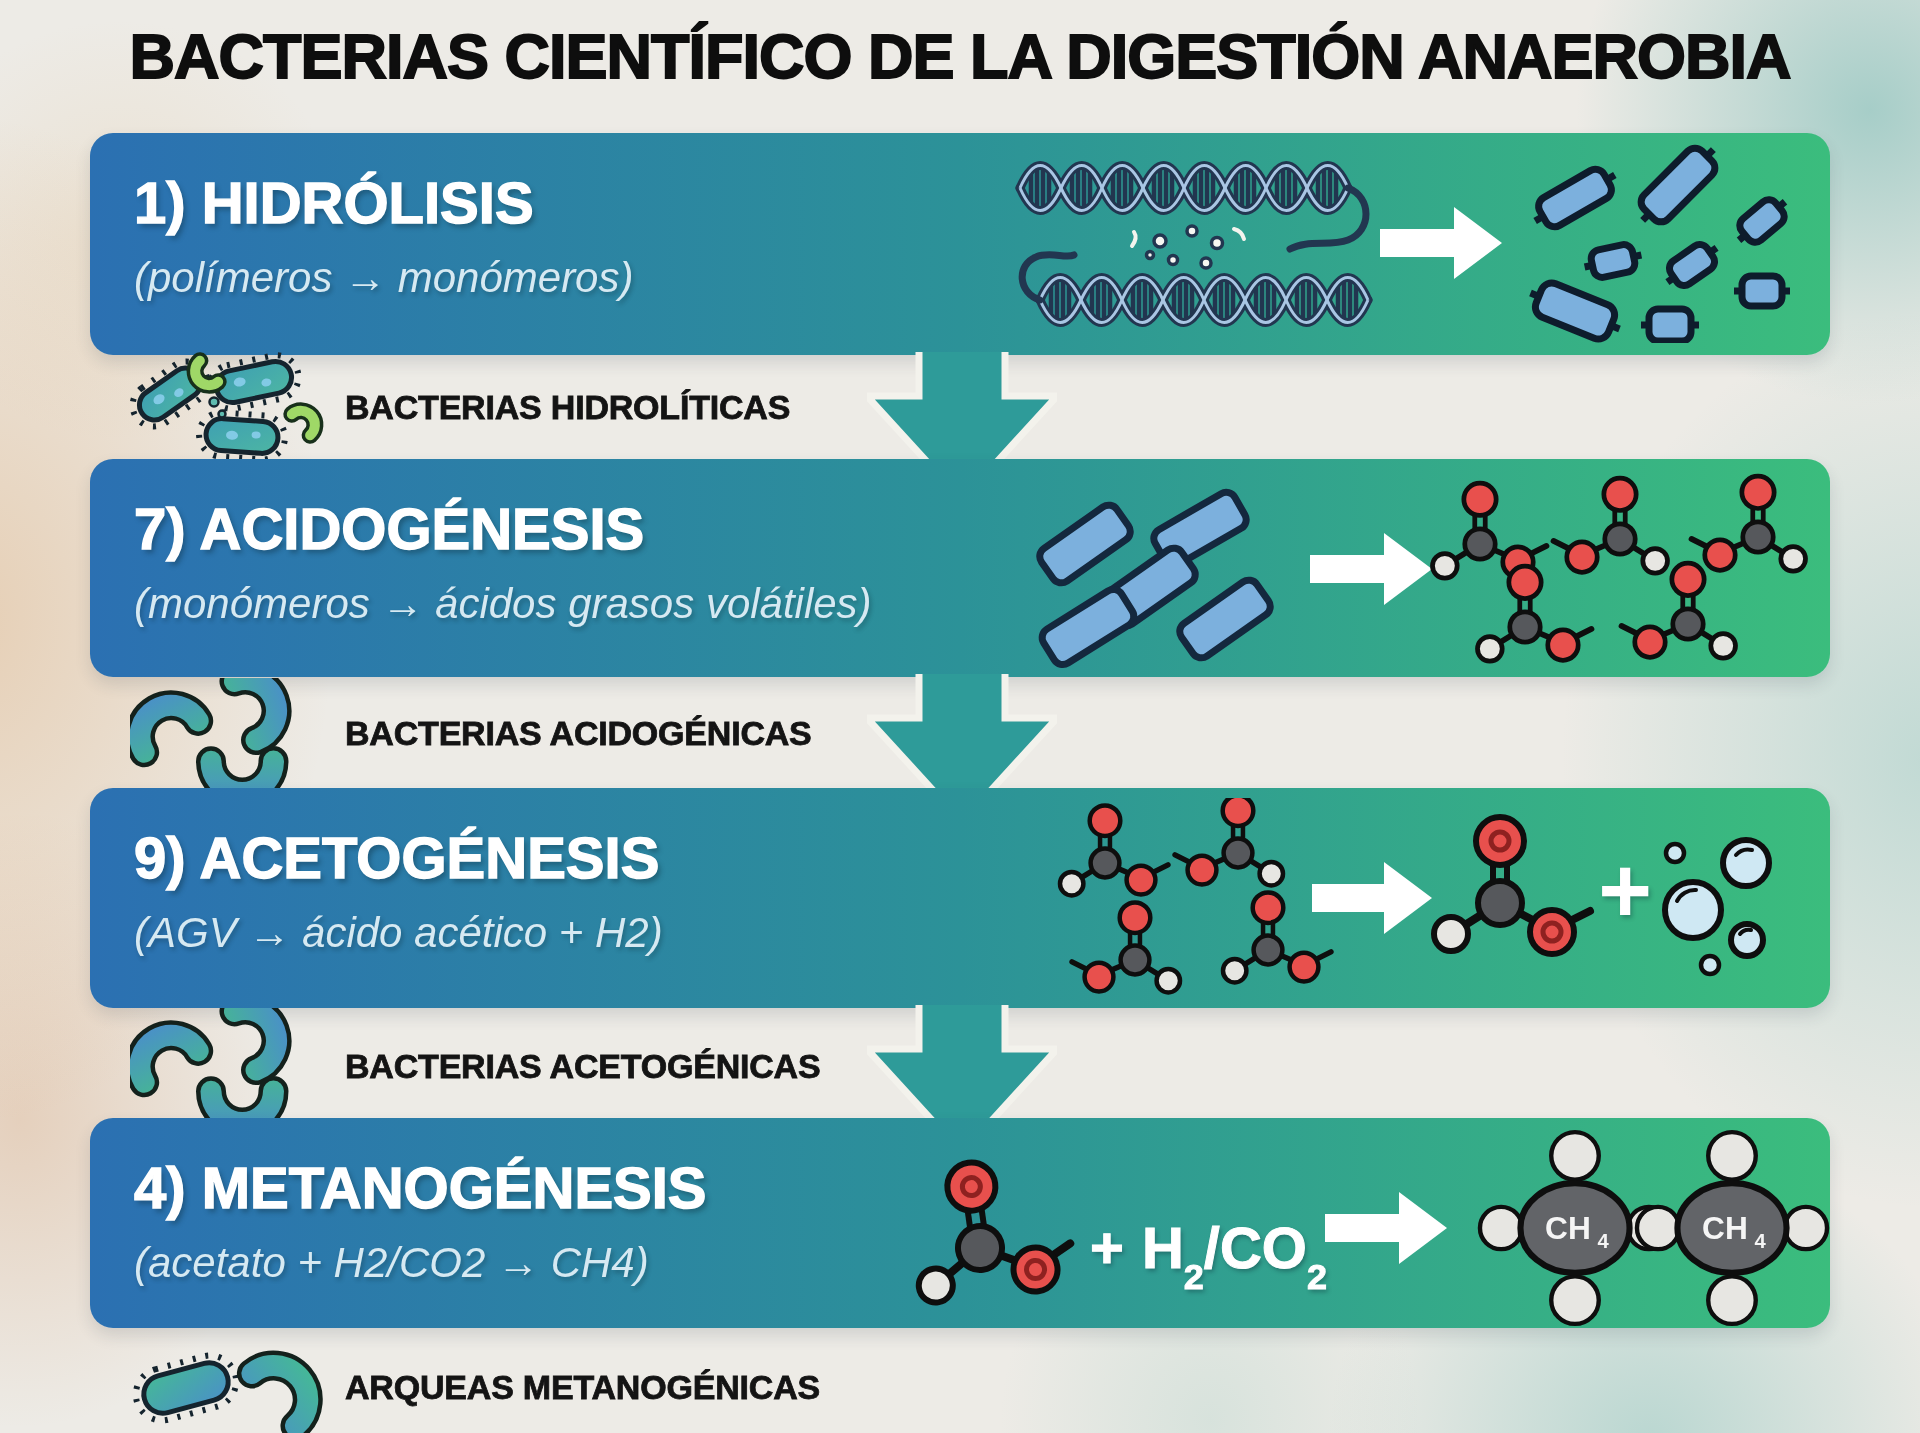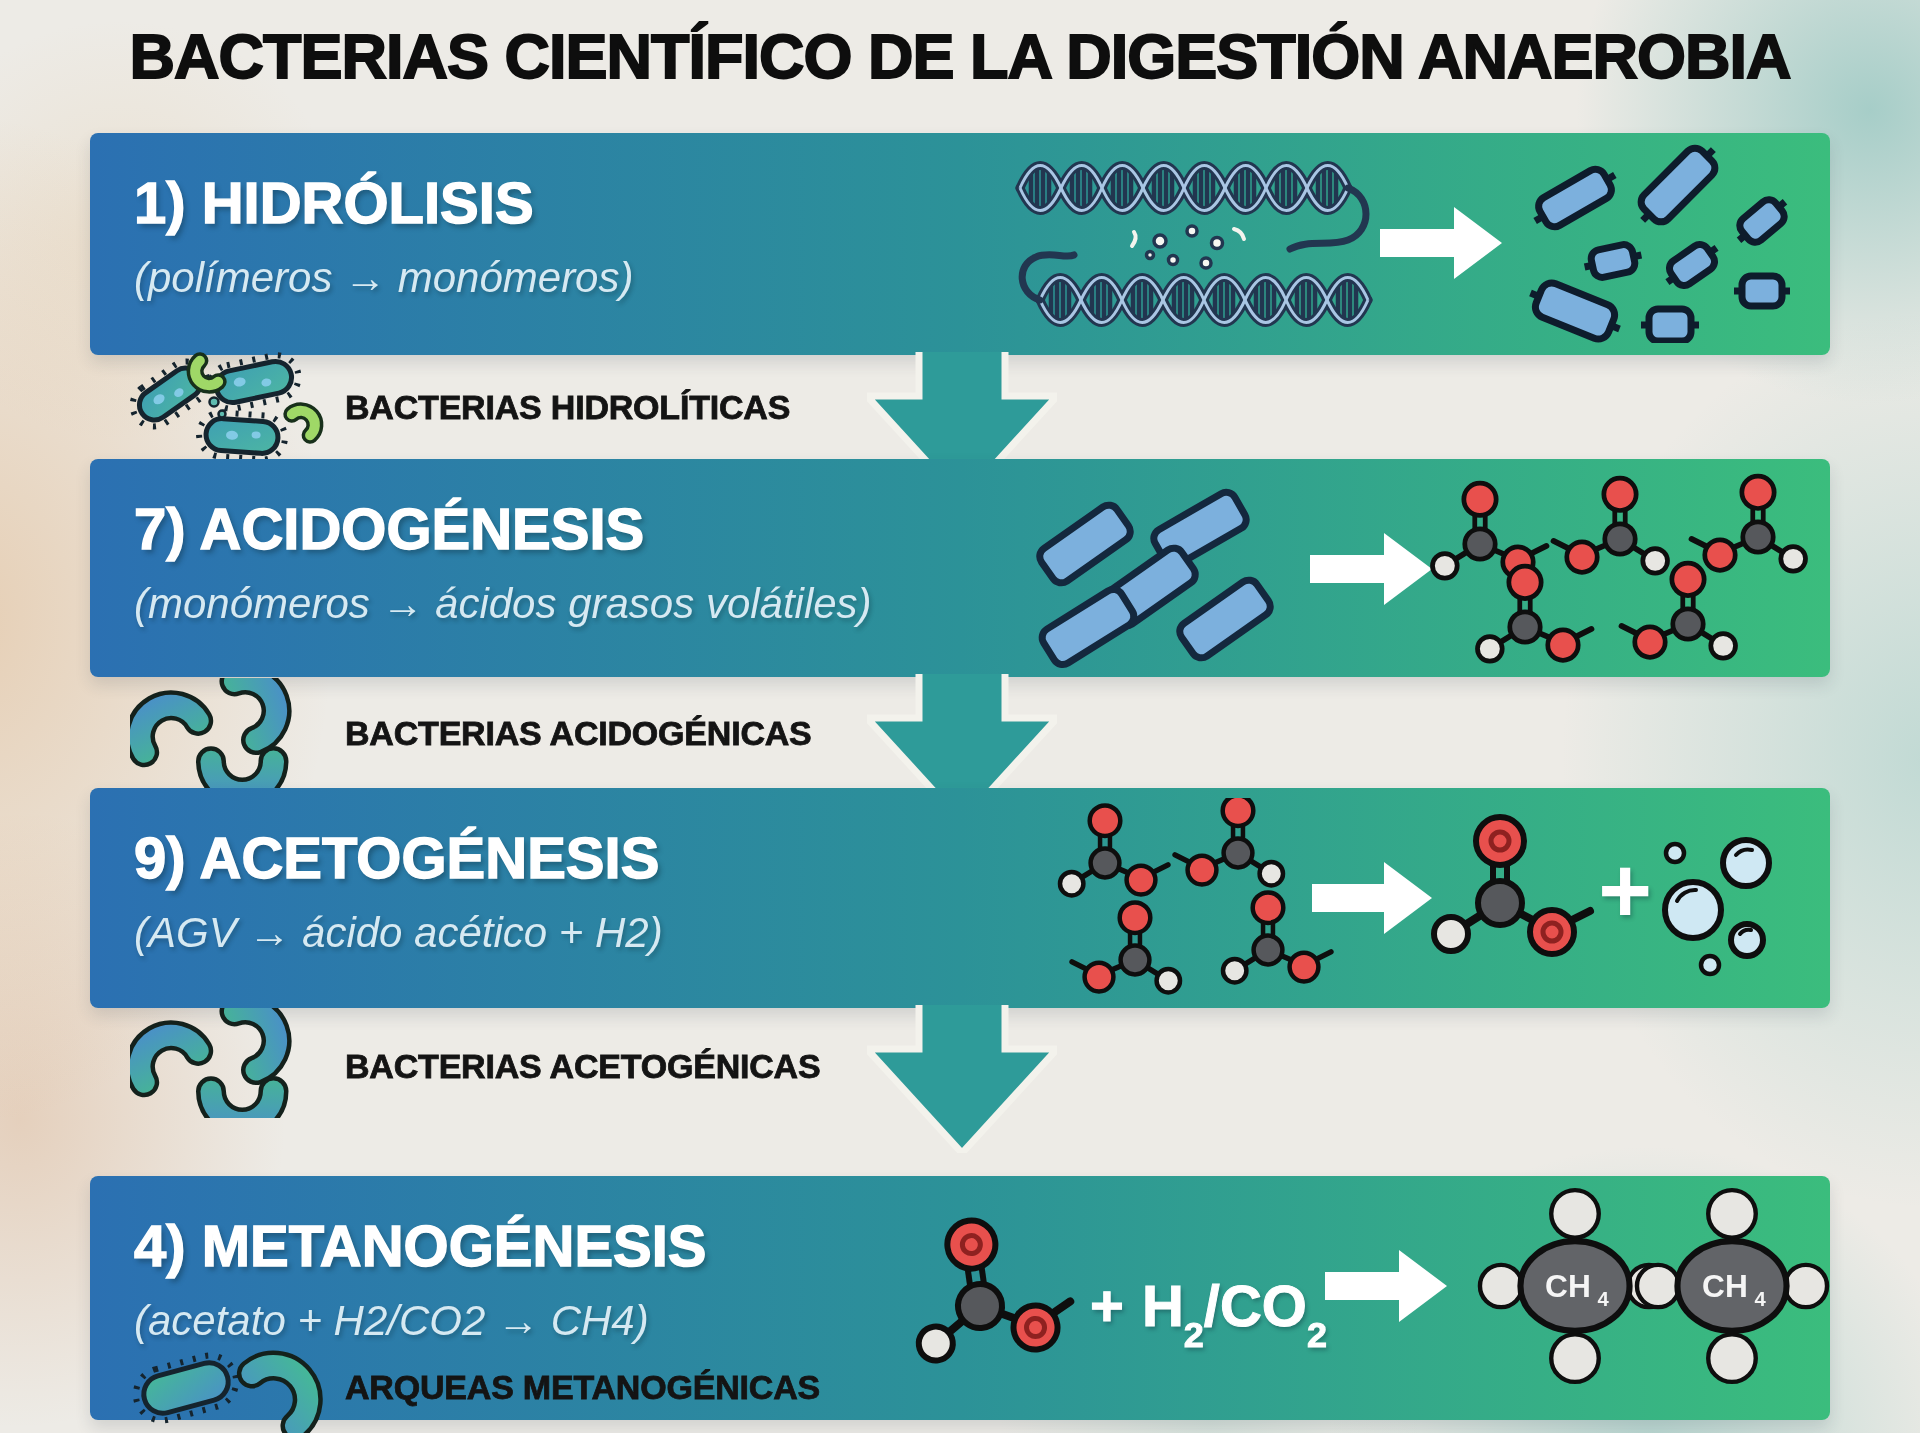--- a/index.html
+++ b/index.html
@@ -8,27 +8,27 @@
       radial-gradient(420px 420px at 1870px 110px, rgba(96,176,170,.50), transparent 70%),
       radial-gradient(520px 640px at 1925px 760px, rgba(110,185,178,.34), transparent 70%),
       radial-gradient(460px 420px at 1650px 1440px, rgba(110,185,178,.40), transparent 70%),
       radial-gradient(300px 320px at 1210px 1420px, rgba(150,200,190,.25), transparent 70%),
       radial-gradient(520px 720px at -30px 620px, rgba(216,150,82,.33), transparent 70%),
       radial-gradient(380px 440px at 20px 1120px, rgba(205,130,70,.26), transparent 70%),
       radial-gradient(320px 300px at 120px 230px, rgba(225,190,140,.22), transparent 70%),
       #edebe6;}
   .title{position:absolute;top:20px;left:0;width:100%;text-align:center;font-size:63px;font-weight:bold;
     color:#0e0e0e;-webkit-text-stroke:1.8px #0e0e0e;letter-spacing:-1px;}
-  .banner{position:absolute;left:90px;width:1740px;border-radius:8px;
+  .banner{position:absolute;left:90px;width:1740px;border-radius:23px;
     background:linear-gradient(90deg,#2b70b2 0%,#2c9298 50%,#3bbd7d 100%);
     box-shadow:0 8px 16px rgba(40,60,70,.14);}
   #banner1{top:133px;height:222px}
   #banner2{top:459px;height:218px}
   #banner3{top:788px;height:220px}
-  #banner4{top:1176px;height:244px}
+  #banner4{top:1118px;height:210px}
   .btext{position:absolute;left:44px;top:36px;}
   .heading{font-size:58px;font-weight:bold;color:#ffffff;-webkit-text-stroke:1.4px #ffffff;
     text-shadow:3px 4px 5px rgba(10,35,45,.35);}
   .subtitle{margin-top:18px;font-size:42px;color:#d6e9f2;text-shadow:2px 3px 4px rgba(10,35,45,.30);font-style:italic;}
   .art{position:absolute;top:10px;height:200px;}
   #art1,#art2,#art3{left:920px;width:800px}
   #art4{left:790px;width:980px}
   .downarrow{position:absolute;left:867px;width:190px;height:148px;}
   #da1{top:352px}#da2{top:674px}#da3{top:1005px}
   .orgIcon{position:absolute;left:130px;width:200px;height:110px;}

